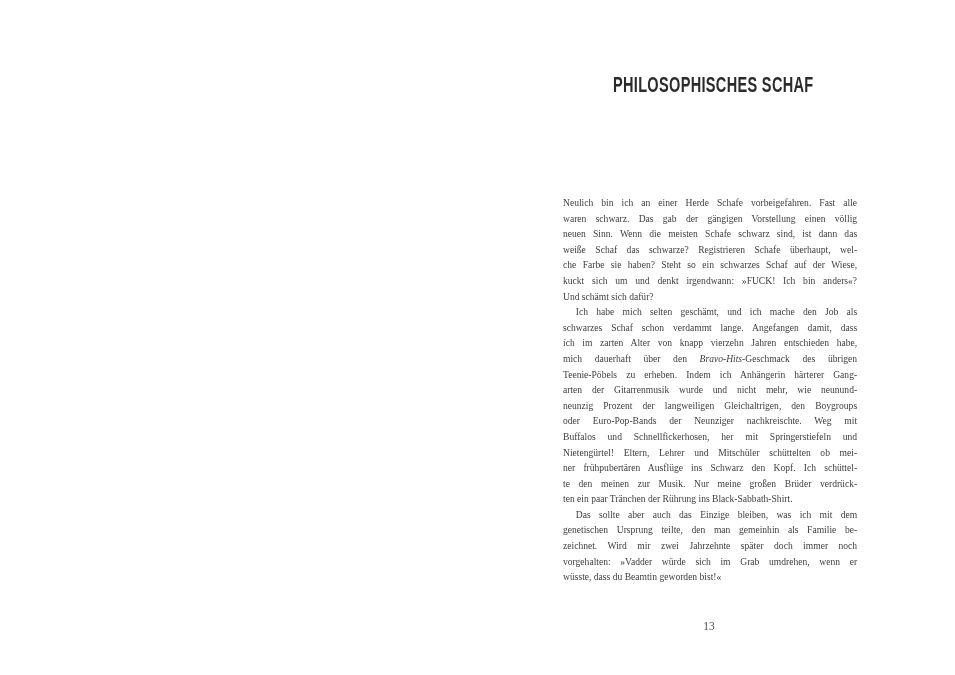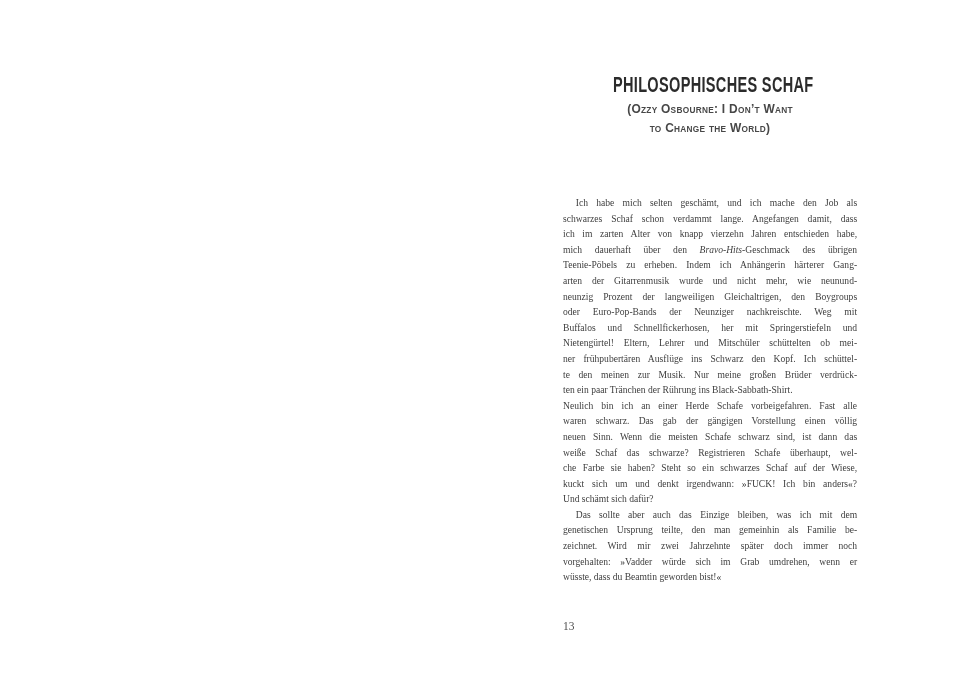--- a/index.html
+++ b/index.html
@@ -86,67 +86,63 @@
     white-space: normal;
     overflow: visible;
   }
   .line.last { text-align-last: left; }
   .line.indent { text-indent: 15px; }
   .line em { font-style: italic; }
   .page-number {
     position: absolute;
     left: 0; top: 619px;
     width: 292px;
-    text-align: left;
+    text-align: center;
     font-size: 11.5px;
     line-height: 15px;
     color: #4d4d4d;
   }
 </style>
 </head>
 <body>
 
 <div class="spread">
   <div class="left-page"></div>
   <div class="right-page">
     <div class="column">
 
       <div class="title-block">
         <div class="chapter-title">PHILOSOPHISCHES SCHAF</div>
-        <div class="chapter-subtitle">
-            <div class="subtitle-line">(Ozzy Osbourne: I Don’t Want</div>
-            <div class="subtitle-line">to Change the World)</div>
-          </div>
       </div>
 
       <div class="body-text">
 
       <div class="para">
+            <div class="line">Neulich bin ich an einer Herde Schafe vorbeigefahren. Fast alle</div>
+            <div class="line">waren schwarz. Das gab der gängigen Vorstellung einen völlig</div>
+            <div class="line">neuen Sinn. Wenn die meisten Schafe schwarz sind, ist dann das</div>
+            <div class="line">weiße Schaf das schwarze? Registrieren Schafe überhaupt, wel-</div>
+            <div class="line">che Farbe sie haben? Steht so ein schwarzes Schaf auf der Wiese,</div>
+            <div class="line">kuckt sich um und denkt irgendwann: »FUCK! Ich bin anders«?</div>
+            <div class="line last">Und schämt sich dafür?</div>
+          </div>
+          <div class="para">
             <div class="line indent">Ich habe mich selten geschämt, und ich mache den Job als</div>
             <div class="line">schwarzes Schaf schon verdammt lange. Angefangen damit, dass</div>
             <div class="line">ich im zarten Alter von knapp vierzehn Jahren entschieden habe,</div>
             <div class="line">mich dauerhaft über den <em>Bravo-Hits-</em>Geschmack des übrigen</div>
             <div class="line">Teenie-Pöbels zu erheben. Indem ich Anhängerin härterer Gang-</div>
             <div class="line">arten der Gitarrenmusik wurde und nicht mehr, wie neunund-</div>
             <div class="line">neunzig Prozent der langweiligen Gleichaltrigen, den Boygroups</div>
             <div class="line">oder Euro-Pop-Bands der Neunziger nachkreischte. Weg mit</div>
             <div class="line">Buffalos und Schnellfickerhosen, her mit Springerstiefeln und</div>
             <div class="line">Nietengürtel! Eltern, Lehrer und Mitschüler schüttelten ob mei-</div>
             <div class="line">ner frühpubertären Ausflüge ins Schwarz den Kopf. Ich schüttel-</div>
             <div class="line">te den meinen zur Musik. Nur meine großen Brüder verdrück-</div>
             <div class="line last">ten ein paar Tränchen der Rührung ins Black-Sabbath-Shirt.</div>
-          </div>
-          <div class="para">
-            <div class="line">Neulich bin ich an einer Herde Schafe vorbeigefahren. Fast alle</div>
-            <div class="line">waren schwarz. Das gab der gängigen Vorstellung einen völlig</div>
-            <div class="line">neuen Sinn. Wenn die meisten Schafe schwarz sind, ist dann das</div>
-            <div class="line">weiße Schaf das schwarze? Registrieren Schafe überhaupt, wel-</div>
-            <div class="line">che Farbe sie haben? Steht so ein schwarzes Schaf auf der Wiese,</div>
-            <div class="line">kuckt sich um und denkt irgendwann: »FUCK! Ich bin anders«?</div>
-            <div class="line last">Und schämt sich dafür?</div>
           </div>
           <div class="para">
             <div class="line indent">Das sollte aber auch das Einzige bleiben, was ich mit dem</div>
             <div class="line">genetischen Ursprung teilte, den man gemeinhin als Familie be-</div>
             <div class="line">zeichnet. Wird mir zwei Jahrzehnte später doch immer noch</div>
             <div class="line">vorgehalten: »Vadder würde sich im Grab umdrehen, wenn er</div>
             <div class="line last">wüsste, dass du Beamtin geworden bist!«</div>
           </div>
         </div>
 

